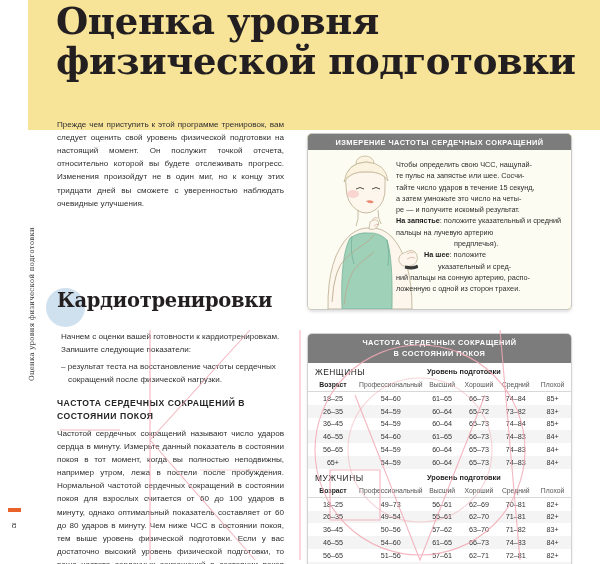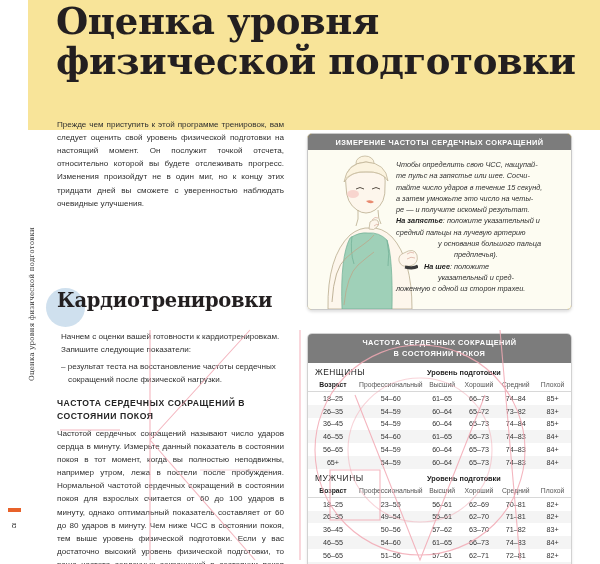--- a/index.html
+++ b/index.html
@@ -74,21 +74,21 @@
     border:1px solid #c9c9c9;border-radius:5px;background:#eab308;
     box-shadow:0 2px 3px rgba(0,0,0,.12);
     overflow:hidden;
   }
   .infobox-hd{
     height:16px;background:#7c7c7c;color:#ffffff;
     font-size:7.4px;font-weight:700;letter-spacing:0.45px;
     display:flex;align-items:center;justify-content:center;
     text-transform:uppercase;
   }
-  .infobox-body{position:relative;height:159px;background:#fdfcf2;font-style:italic;}
+  .infobox-body{position:relative;height:159px;background:#fdfcf2;}
   .ib-text{
     position:absolute;left:88px;top:9px;width:166px;
     font-size:7.3px;line-height:1.55;color:#2f2f2f;text-align:left;
   }
   .ib-text p{margin:0;}
   .ib-text b{font-weight:700;color:#1d1d1d;}
   .ib-text .in2{padding-left:42px;}
   .ib-text .in3{padding-left:52px;}
   .ib-text .in4{padding-left:58px;}
   .ib-text .in5{padding-left:28px;}
@@ -101,21 +101,21 @@
     position:absolute;left:307px;top:333px;width:263px;
     border:1px solid #d2d2d2;border-radius:5px;background:#ffffff;
     box-shadow:0 2px 3px rgba(0,0,0,.10);overflow:hidden;
   }
   .tbl-hd{
     background:#7c7c7c;color:#fff;text-align:center;
     font-size:7.4px;font-weight:700;letter-spacing:0.5px;
     padding:4px 17px 4px;line-height:1.42;text-transform:uppercase;
   }
   .grp{
-    display:flex;align-items:flex-end;padding:4px 7px 2px 7px;
+    display:flex;align-items:flex-start;padding:4px 7px 2px 7px;
   }
   .grp-name{font-size:8.4px;font-weight:400;letter-spacing:0.5px;color:#1f1f1f;width:112px;}
   .grp-sub{font-size:7.3px;font-weight:700;color:#1f1f1f;}
   table{width:100%;border-collapse:collapse;}
   thead th{
     font-size:6.8px;font-weight:400;color:#555;text-align:center;
     padding:2px 0 3px;border-bottom:1px solid #d8d8d8;
   }
   thead th.c0{font-weight:700;color:#1f1f1f;text-align:center;}
   tbody td{
@@ -204,24 +204,24 @@
         <path d="M99 104 q4 -3 7 -1 M99 109 q4 -3 8 -1" fill="none" stroke="#d9a79a" stroke-width="0.7"></path>
       </svg>
 
       <div class="ib-text">
         <p>Чтобы определить свою ЧСС, нащупай-</p>
         <p>те пульс на запястье или шее. Сосчи-</p>
         <p>тайте число ударов в течение 15 секунд,</p>
         <p>а затем умножьте это число на четы-</p>
         <p>ре — и получите искомый результат.</p>
         <p><b>На запястье</b><span>: положите указательный и средний пальцы на лучевую артерию</span></p>
-        <p class="in2">у основания большого пальца</p>
         <p class="in4">предплечья).</p>
         <p class="in5"><b>На шее</b><span>: положите</span></p>
         <p class="in2">указательный и сред-</p>
+        <p>ний пальцы на сонную артерию, распо-</p>
         <p>ложенную с одной из сторон трахеи.</p>
       </div>
     </div>
   </div>
 
   <div class="tablecard">
     <div class="tbl-hd">
       <div>ЧАСТОТА СЕРДЕЧНЫХ СОКРАЩЕНИЙ</div>
       <div>В СОСТОЯНИИ ПОКОЯ</div>
     </div>
@@ -320,21 +320,21 @@
           <th>Профессиональный</th>
           <th>Высший</th>
           <th>Хороший</th>
           <th>Средний</th>
           <th>Плохой</th>
         </tr>
       </thead>
       <tbody>
         <tr>
           <td>18–25</td>
-          <td>23–55</td>
+          <td>49–73</td>
           <td>56–61</td>
           <td>62–69</td>
           <td>70–81</td>
           <td>82+</td>
         </tr>
         <tr class="alt">
           <td>26–35</td>
           <td>49–54</td>
           <td>55–61</td>
           <td>62–70</td>

